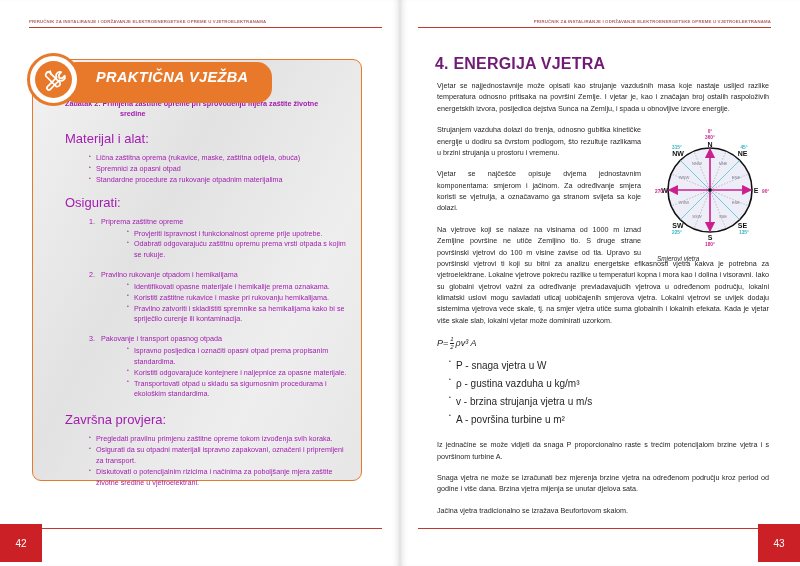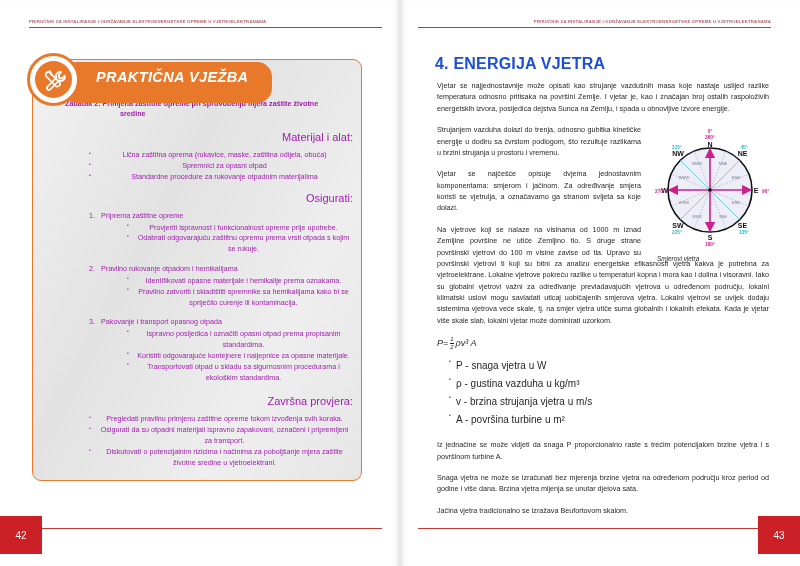--- a/index.html
+++ b/index.html
@@ -55,21 +55,21 @@
   .foot-rule {
     position: absolute;
     bottom: 37px;
     height: 1.4px;
     background: #c0392b;
   }
   .page-left  .foot-rule { left: 0px;  right: 18px; }
   .page-right .foot-rule { right: 0px; left: 18px; }
   .pagenum {
     position: absolute;
-    bottom: 12px;
+    bottom: 4px;
     width: 42px;
     height: 38px;
     background: #cb2026;
     color: #ffffff;
     font-size: 10px;
     display: flex;
     align-items: center;
     justify-content: center;
     font-family: "Liberation Sans", sans-serif;
   }
@@ -139,30 +139,28 @@
     color: #a21caf;
   }
   .ex-title {
     font-size: 7.2px;
     font-weight: bold;
     line-height: 1.42;
     margin-bottom: 9px;
   }
   .ex-title .ttl-2 { display: block; padding-left: 55px; }
   .ex-sub {
-    font-size: 11px;
+    font-size: 13px;
     margin: 12px 0 7px 0;
-    text-align: right;
   }
   .ex-sub.gap { margin-top: 9px; }
   ul.plain {
     list-style: none;
     margin: 0 0 0 0;
     padding: 0 0 0 24px;
-    text-align: center;
   }
   ul.plain > li {
     font-size: 7.2px;
     line-height: 1.52;
     position: relative;
     padding-left: 7px;
     margin-bottom: 0px;
   }
   ul.plain > li::before {
     content: "\2022";
@@ -196,21 +194,21 @@
     margin-top: 0.5px;
   }
   ol.steps ul.plain > li { margin-bottom: 0; }
 
   
   .chapter-title {
     position: absolute;
     left: 35px;
     top: 44px;
     font-size: 16px;
-    color: #1d4ed8;
+    color: #701a75;
     letter-spacing: 0.2px;
     text-align: right;
   }
   .rp-body {
     position: absolute;
     left: 37px;
     top: 80px;
     width: 332px;
     color: #231f20;
   }
@@ -323,20 +321,21 @@
           <span>Priprema zaštitne opreme</span>
           <ul class="plain">
             <li>Provjeriti ispravnost i funkcionalnost opreme prije upotrebe.</li>
             <li>Odabrati odgovarajuću zaštitnu opremu prema vrsti otpada s kojim se rukuje.</li>
           </ul>
         </li>
         <li>
           <span>Pravilno rukovanje otpadom i hemikalijama</span>
           <ul class="plain">
             <li>Identifikovati opasne materijale i hemikalije prema oznakama.</li>
+            <li>Koristiti zaštitne rukavice i maske pri rukovanju hemikalijama.</li>
             <li>Pravilno zatvoriti i skladištiti spremnike sa hemikalijama kako bi se spriječilo curenje ili kontaminacija.</li>
           </ul>
         </li>
         <li>
           <span>Pakovanje i transport opasnog otpada</span>
           <ul class="plain">
             <li>Ispravno posljedica i označiti opasni otpad prema propisanim standardima.</li>
             <li>Koristiti odgovarajuće kontejnere i naljepnice za opasne materijale.</li>
             <li>Transportovati otpad u skladu sa sigurnosnim procedurama i ekološkim standardima.</li>
           </ul>

